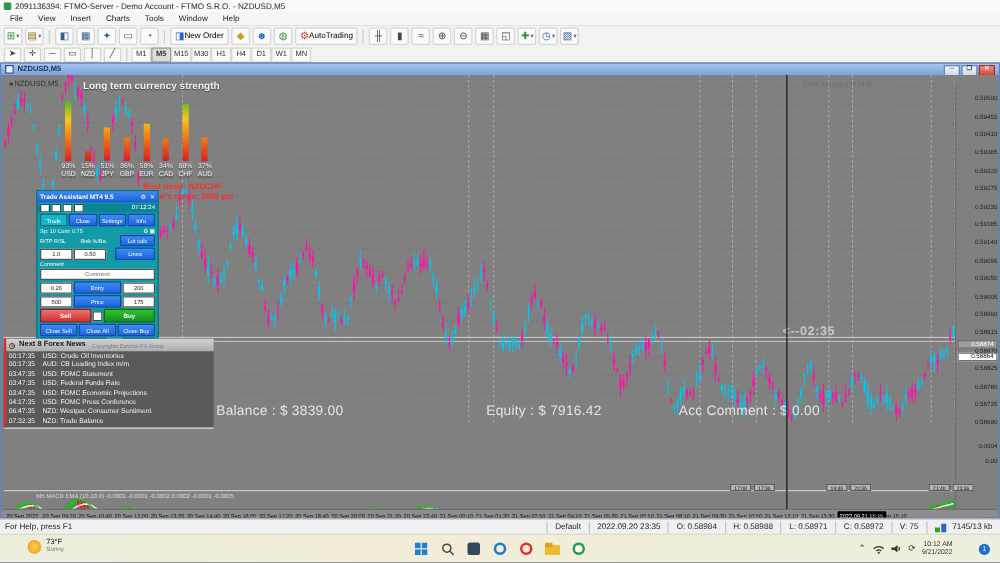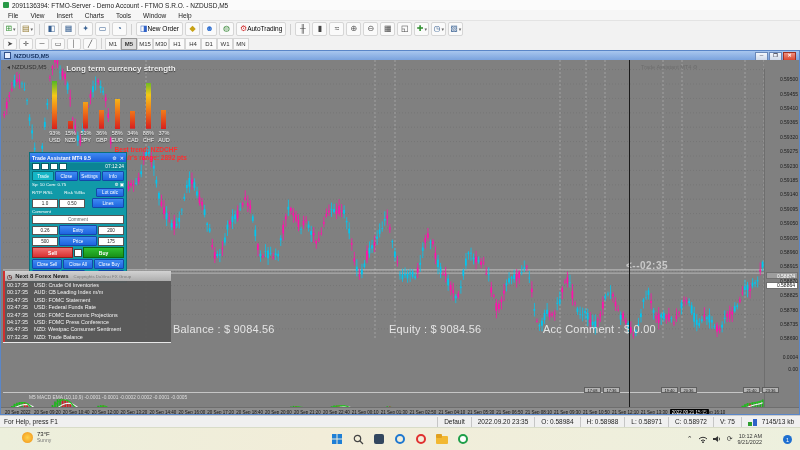--- a/index.html
+++ b/index.html
@@ -1054,22 +1054,22 @@
               <span class="nt">06:47:35</span>
               <span>NZD: Westpac Consumer Sentiment</span>
             </div>
             <div class="nrow">
               <span class="nt">07:32:35</span>
               <span>NZD: Trade Balance</span>
             </div>
           </div>
       </div>
 
-      <div class="bal abs" style="left:172px;top:263px">Balance : $ 9084.56</div>
-      <div class="bal abs" style="left:388px;top:263px">Equity : $ 9084.56</div>
+      <div class="bal abs" style="left:172px;top:263px">Balance : $ 3839.00</div>
+      <div class="bal abs" style="left:388px;top:263px">Equity : $ 7916.42</div>
       <div class="bal abs" style="left:542px;top:263px">Acc Comment : $ 0.00</div>
 
       <div id="countdown" class="abs">&lt;--02:35</div>
 
       <div id="macdwrap" class="abs" style="left:2px;top:332px;width:761px;height:65px;border-top:1px solid #c6c6c6">
         <svg id="macdsvg" width="761" height="64">
             <line x1="1.2683333333333333" x2="1.2683333333333333" y1="17" y2="17" stroke="#cf2020" stroke-width="1.6366666666666667"></line>
             <line x1="3.8049999999999997" x2="3.8049999999999997" y1="17" y2="16.28488487209075" stroke="#1fae1f" stroke-width="1.6366666666666667"></line>
             <line x1="6.341666666666667" x2="6.341666666666667" y1="17" y2="14.684348219692103" stroke="#1fae1f" stroke-width="1.6366666666666667"></line>
             <line x1="8.878333333333332" x2="8.878333333333332" y1="17" y2="12.94806365792575" stroke="#1fae1f" stroke-width="1.6366666666666667"></line>

